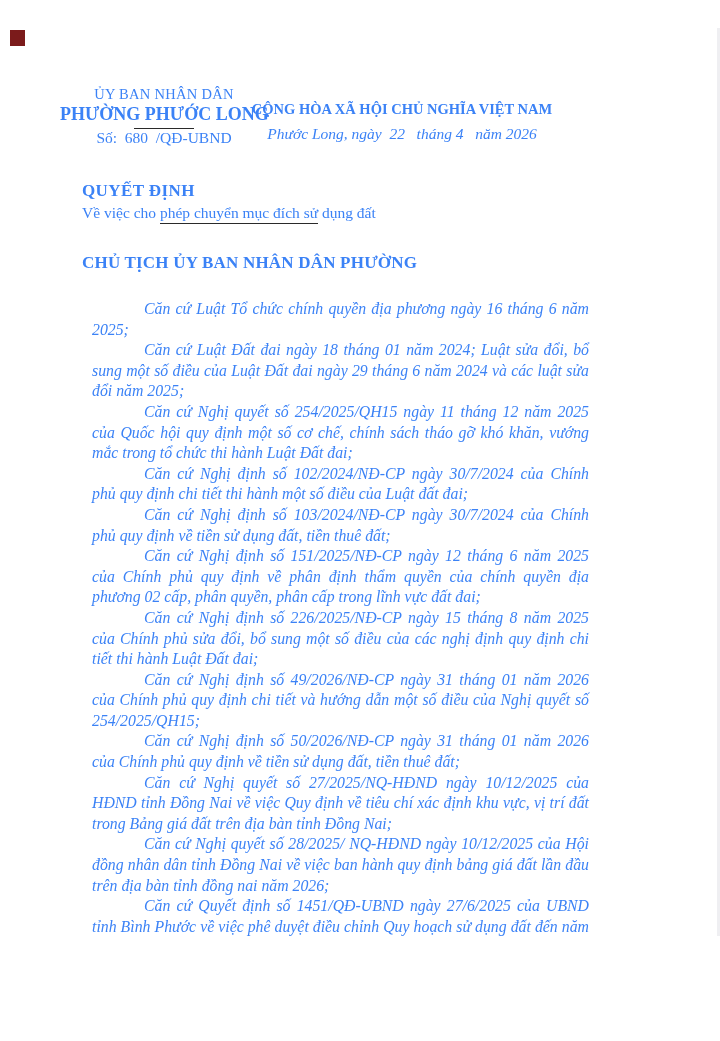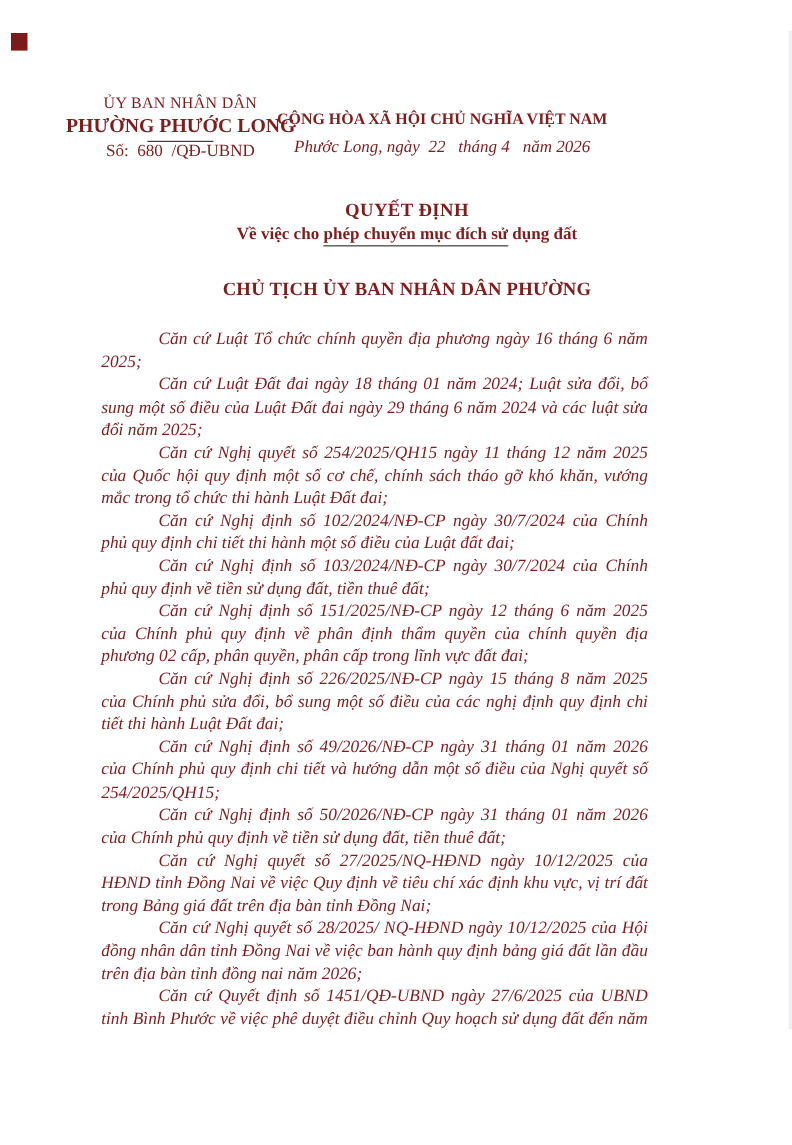--- a/index.html
+++ b/index.html
@@ -1,38 +1,38 @@
 <!DOCTYPE html>
 <html><head>
 <meta charset="utf-8">
 <style>
   html,body { margin:0; padding:0; background:#ffffff; }
   #page {
     position:relative; width:720px; height:936px; overflow:hidden;
-    background:#ffffff; color:#7f1d1d;
+    background:#ffffff; color:#3b82f6;
     font-family:"Liberation Serif","DejaVu Serif",serif;
   }
   .red-mark { position:absolute; left:10px; top:30px; width:15px; height:16px; background:#7b1b1b; }
 
   
   .hdr-left  { position:absolute; left:60px;  top:86px; width:208px; text-align:center; }
   .hdr-right { position:absolute; left:248px; top:86px; width:308px; text-align:center;margin-top:15px; }
   .issuer-1  { font-size:14.5px; letter-spacing:0.3px; white-space:nowrap; }
   .issuer-2  { font-size:18px; font-weight:bold; margin-top:1px; white-space:nowrap; }
   .issuer-rule { width:60px; height:0; border-bottom:1.6px solid #2a2a2a; margin:3px auto 0 auto; }
   .doc-number { font-size:15.5px; margin-top:0; white-space:pre; }
   .nat-1 { font-size:14.5px; font-weight:bold; white-space:nowrap; }
   .nat-2 { display:inline-block; font-size:15.5px; font-weight:bold; margin-top:2px;
            padding:0 2px 2px 2px; border-bottom:1.6px solid #2a2a2a; white-space:nowrap; }
   .dateline { font-size:15.5px; font-style:italic; margin-top:7px; white-space:pre; }
 
   
-  .title-block { position:absolute; left:95px; top:181px; width:550px; text-align:center; }
+  .title-block { position:absolute; left:82px; top:181px; width:550px; text-align:left; }
   .t-heading { font-size:17px; font-weight:bold; letter-spacing:0.4px; }
-  .t-subject { font-size:15.5px; font-weight:bold; margin-top:3px; }
+  .t-subject { font-size:15.5px; font-weight:normal; margin-top:3px; }
   .t-underline { border-bottom:1.8px solid #2a2a2a; padding-bottom:2px; }
   .authority { font-size:17px; font-weight:bold; margin-top:31px; letter-spacing:0.2px; white-space:nowrap; }
 
   
   .body-block {
     position:absolute; left:92px; top:299px; width:497px;
     font-size:15.8px; font-style:italic; line-height:20.6px;
     text-align:justify; text-justify:inter-word;
   }
   .body-block p { margin:0; text-indent:52px; }

